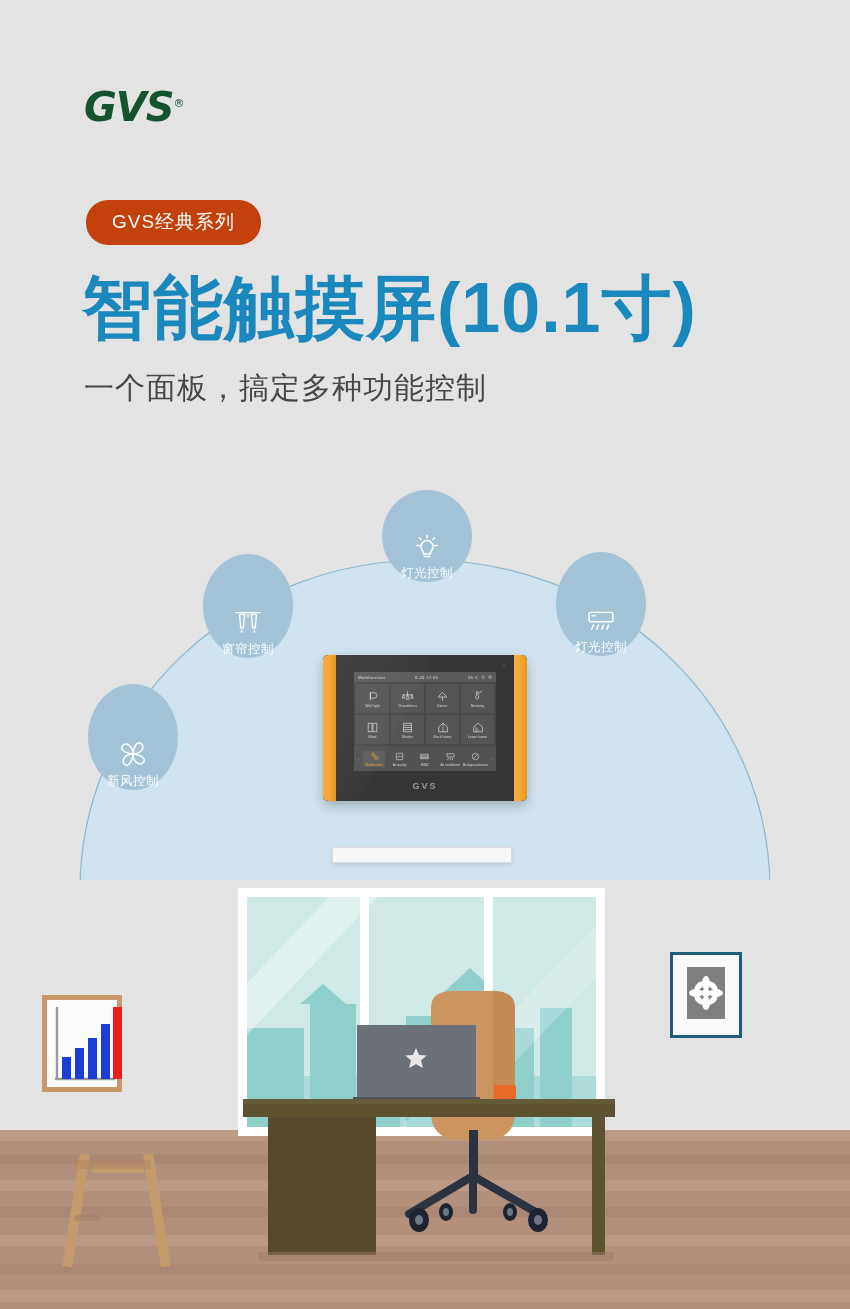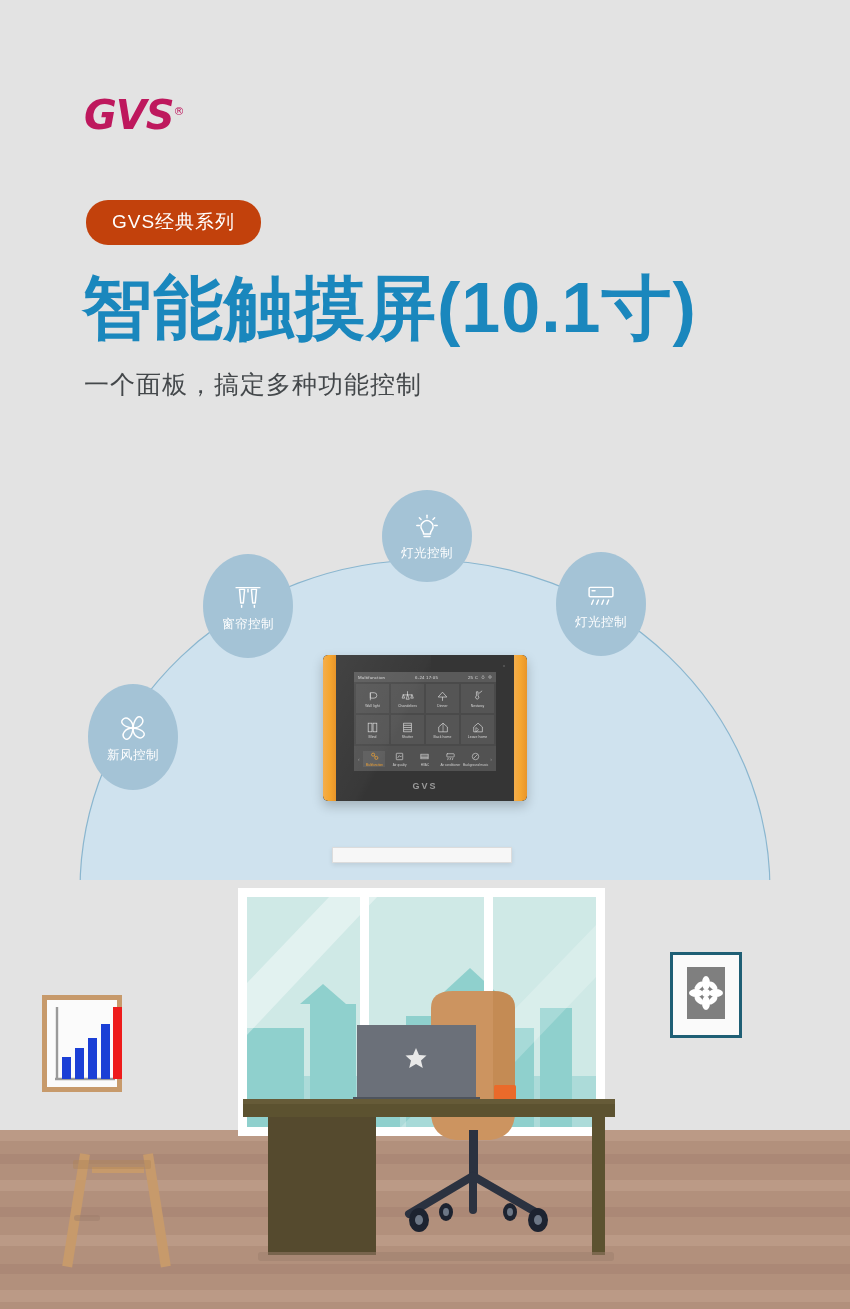--- a/index.html
+++ b/index.html
@@ -13,23 +13,22 @@
     position: relative;
     width: 850px; height: 1309px;
     background: #e3e3e3;
     overflow: hidden;
   }
 
   
   .logo {
     position: absolute; left: 84px; top: 84px;
     font-size: 40px; font-weight: bold; letter-spacing: -1px;
-    color: #be185d; font-style: italic;
+    color: #14532d; font-style: italic;
     font-family: "DejaVu Sans", sans-serif;
-    margin-top: 8px;
   }
   .logo .reg {
     font-size: 11px; font-style: normal; vertical-align: super;
     font-weight: normal;
   }
   .badge {
     position: absolute; left: 86px; top: 200px;
     background: #c2410c; color: #fff;
     border-radius: 22px;
     padding: 9px 26px 10px 26px;
@@ -37,34 +36,34 @@
     white-space: nowrap;
   }
   .title {
     position: absolute; left: 82px; top: 262px;
     color: #1a87bd;
     font-size: 70px; font-weight: bold; letter-spacing: 1px;
     white-space: nowrap;
   }
   .subtitle {
     position: absolute; left: 84px; top: 368px;
-    color: #44484b; font-size: 25px; letter-spacing: 1px;
+    color: #44484b; font-size: 30px; letter-spacing: 1px;
     white-space: nowrap;
   }
 
   
   .halo { position: absolute; left: 0; top: 440px; width: 850px; height: 450px; }
 
   
   .bubble {
     position: absolute;
     border-radius: 50%;
     background: #a4c3d6;
     display: flex; flex-direction: column;
-    align-items: center; justify-content: center;
+    align-items: center; justify-content: flex-end;
     color: #ffffff;
   }
   .bubble .bicon { width: 36px; height: 34px; display: block; margin-bottom: 2px; }
   .bubble .blabel { font-size: 12.5px; letter-spacing: .5px; white-space: nowrap; }
   .b-fan   { left: 88px;  top: 684px; width: 90px;  height: 106px; }
   .b-cur   { left: 203px; top: 554px; width: 90px;  height: 104px; }
   .b-light { left: 382px; top: 490px; width: 90px;  height: 92px;  }
   .b-ac    { left: 556px; top: 552px; width: 90px;  height: 104px; }
   .b-scene { left: 666px; top: 684px; width: 90px;  height: 106px; }
   .b-light .bicon { margin-bottom: 0; }

